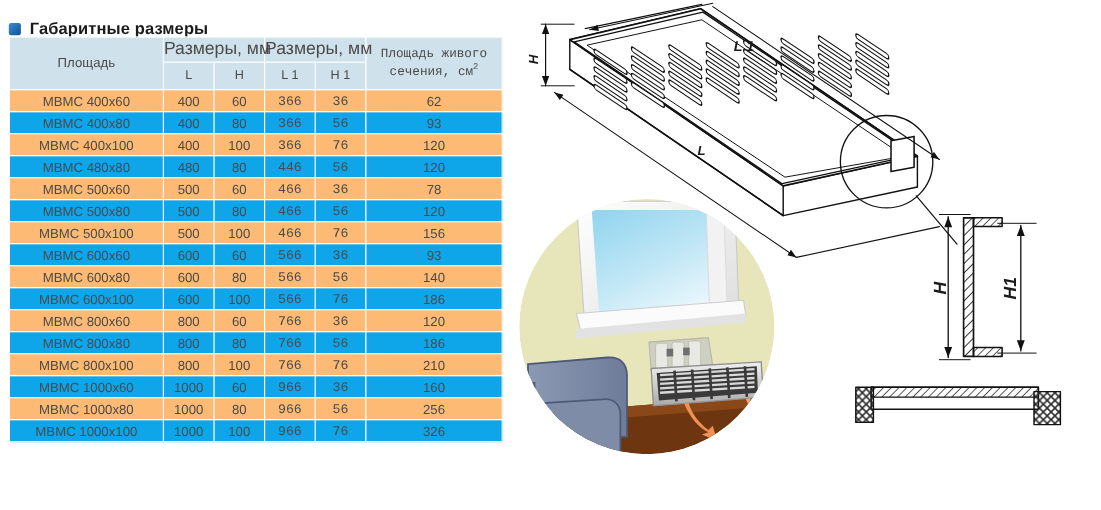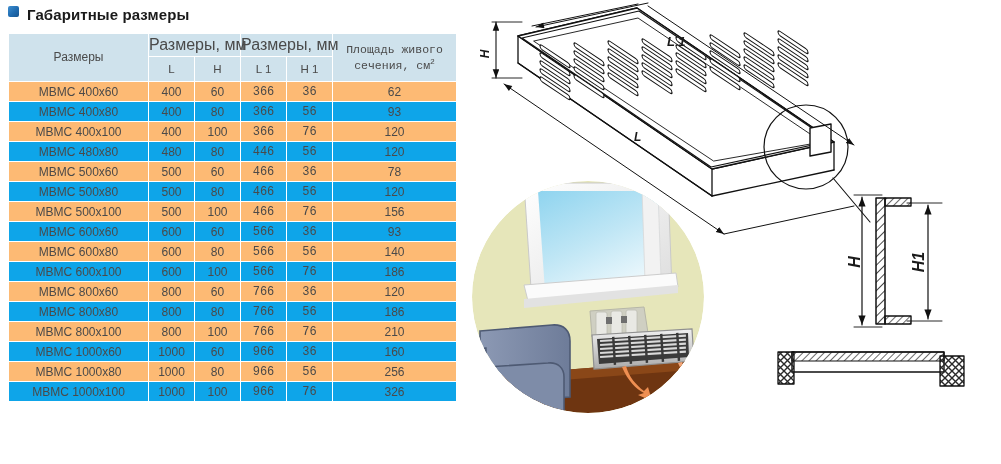--- a/index.html
+++ b/index.html
@@ -8,22 +8,22 @@
     background:#ffffff;
     font-family:"Liberation Sans","DejaVu Sans",sans-serif;
     color:#3b3b3b;
     overflow:hidden;
     position:relative;
   }
   .page{position:relative;width:1001px;height:464px;}
 
   
   .title-row{
-    position:absolute;left:8px;top:6px;
-    display:flex;align-items:flex-start;gap:8px;
+    position:absolute;left:8px;top:18px;
+    display:flex;align-items:center;gap:8px;
   }
   .bullet{
     width:11px;height:11px;border-radius:2px;
     background:linear-gradient(135deg,#3f8fd0 0%,#1f6bb0 55%,#175590 100%);
     display:inline-block;flex:none;
   }
   .title-text{
     font-size:15px;font-weight:bold;color:#1a1a1a;letter-spacing:.1px;
     white-space:nowrap;
   }
@@ -104,21 +104,21 @@
       <colgroup>
         <col class="w-model">
           <col class="w-l">
           <col class="w-h">
         <col class="w-l1">
           <col class="w-h1">
           <col class="w-area">
       </colgroup>
       <thead>
         <tr>
-          <th class="h-model" rowspan="2">Размеры</th>
+          <th class="h-model" rowspan="2">Площадь</th>
           <th class="h-group" colspan="2">Размеры, мм</th>
           <th class="h-group" colspan="2">Размеры, мм</th>
           <th class="h-area" rowspan="2">
             <span>Площадь живого</span><br>
             <span>сечения, см</span><sup>2</sup>
           </th>
         </tr>
         <tr>
           <th class="h-sub">L</th>
           <th class="h-sub">H</th>

